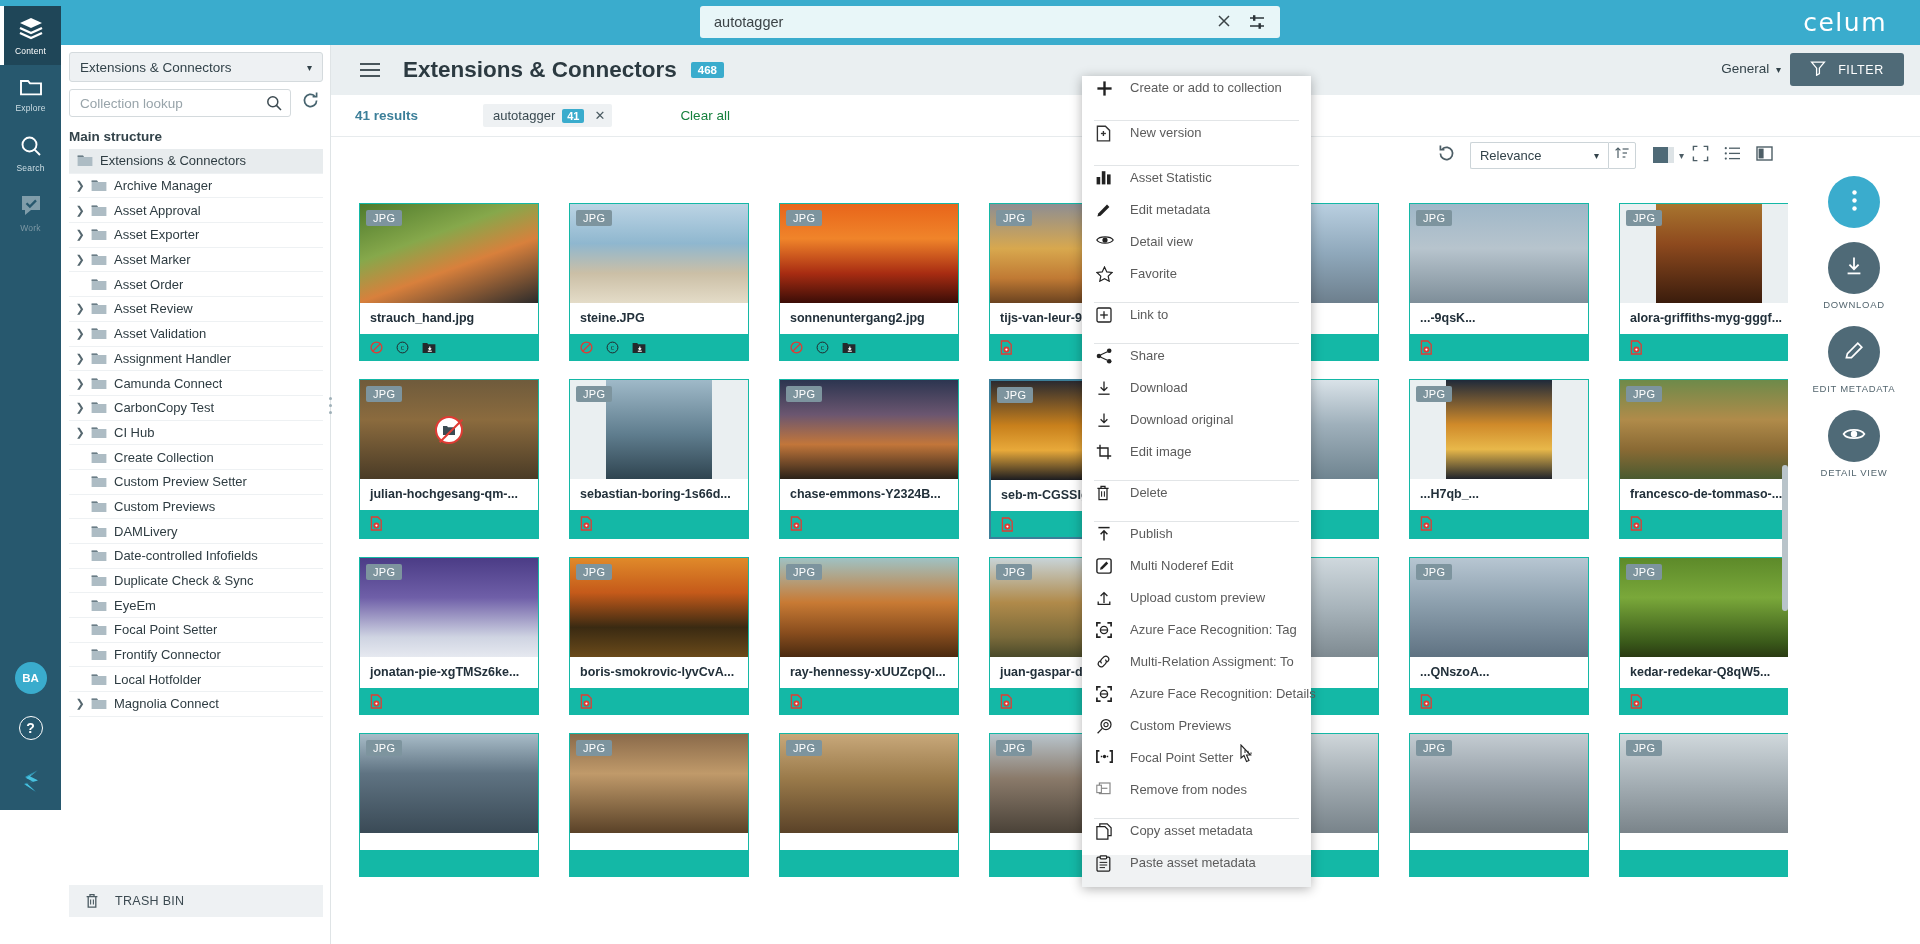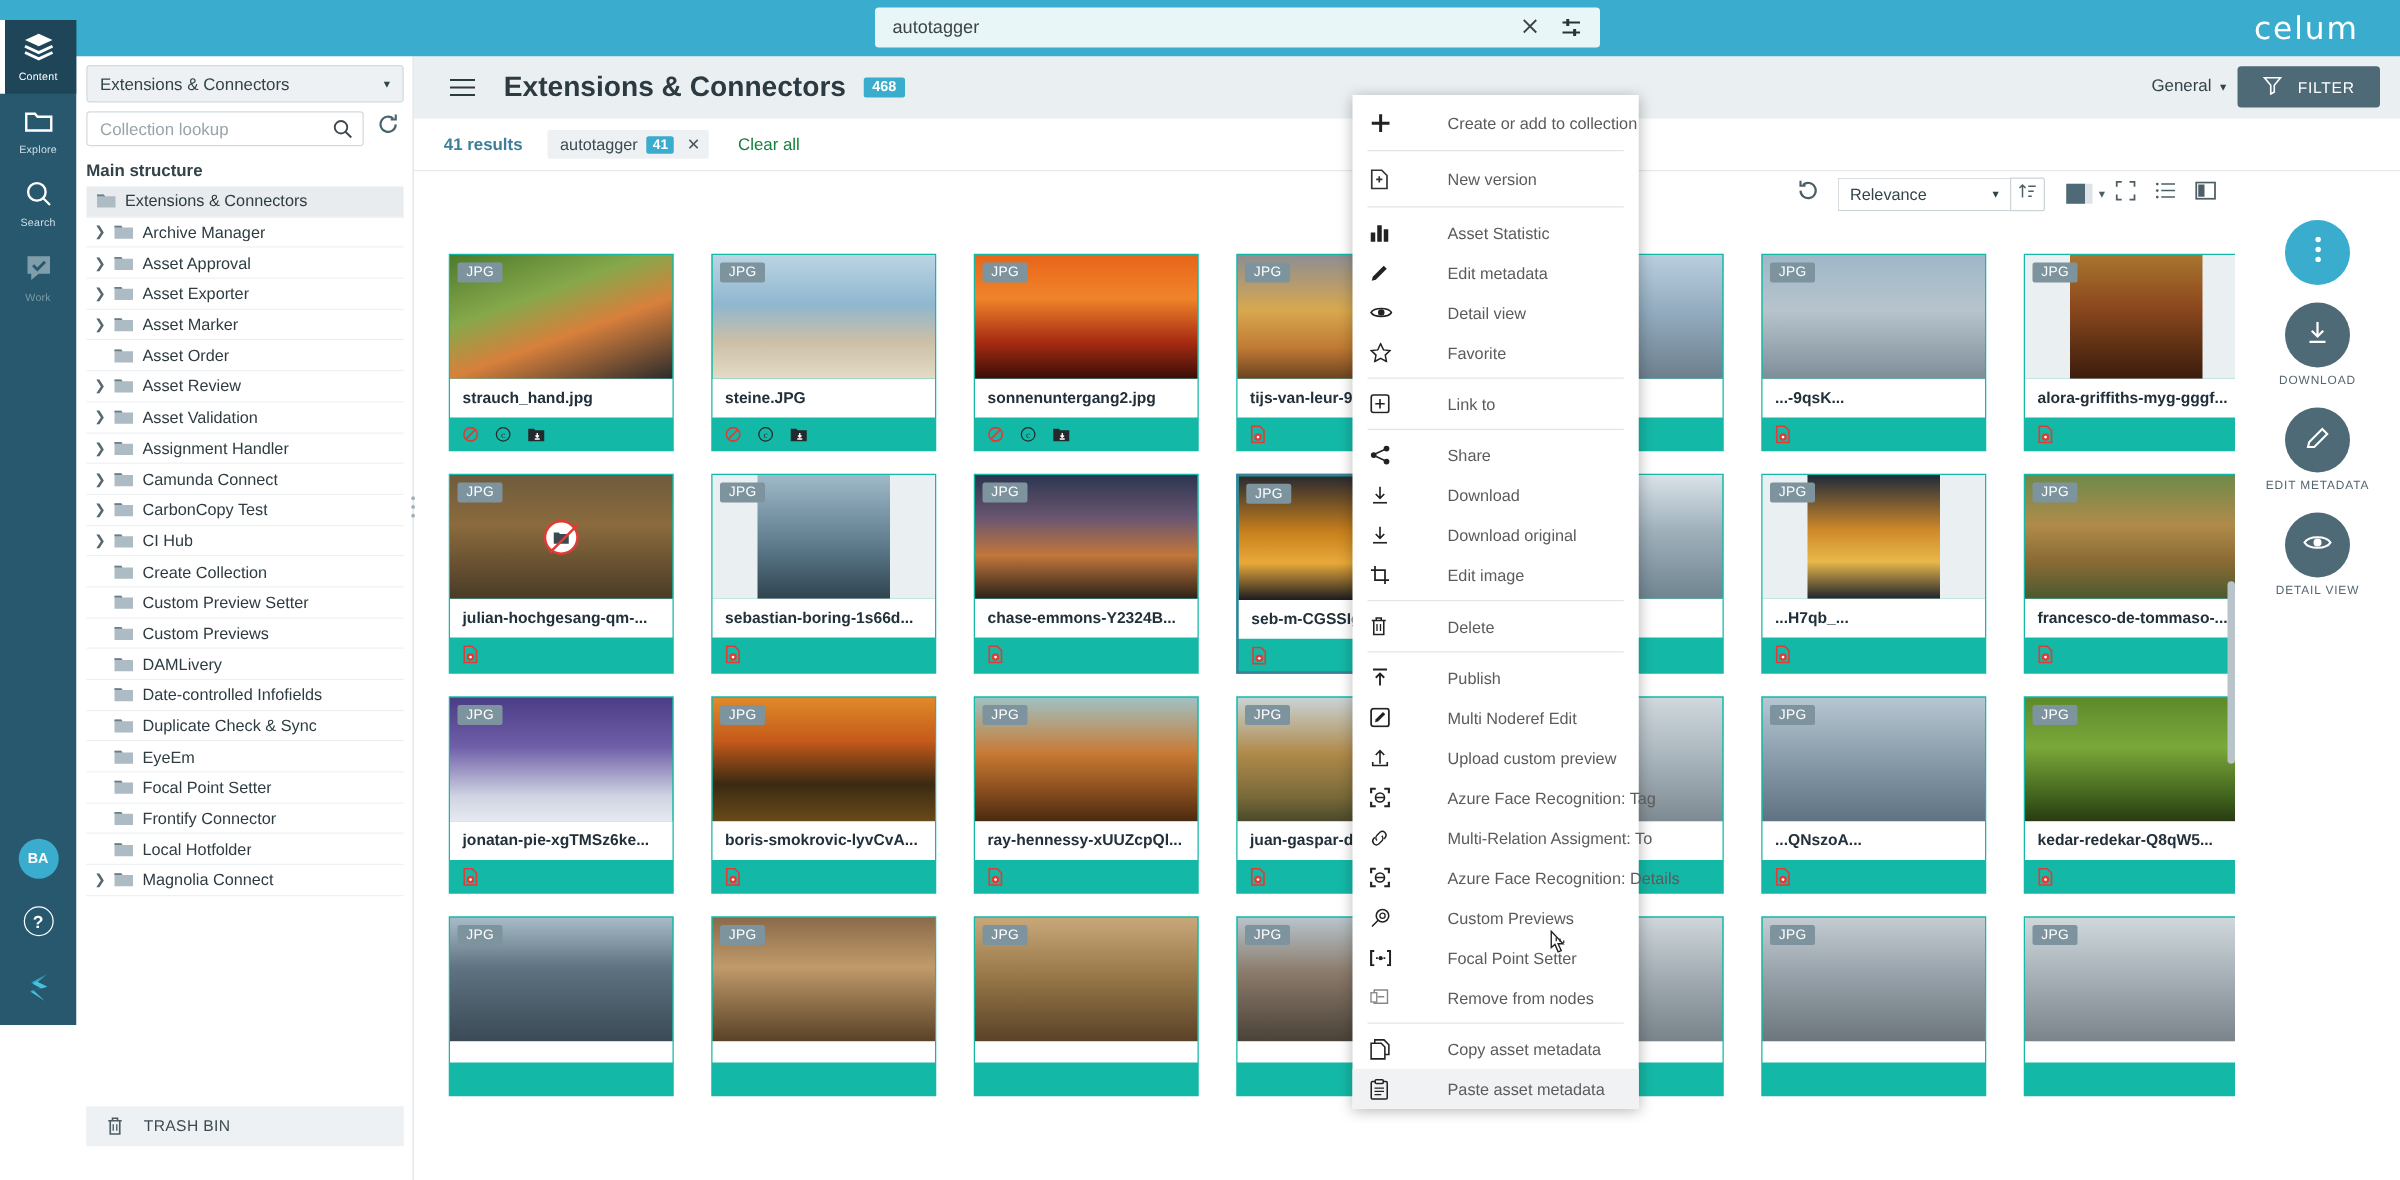--- a/index.html
+++ b/index.html
@@ -32,21 +32,21 @@
   }
   .s-clear, .s-opts {
     position: absolute; top: 7px; width: 18px; height: 18px;
     cursor: pointer; color: #3c4447;
   }
   .s-clear { right: 46px; }
   .s-opts  { right: 14px; }
 
   
   .rail {
-    position: absolute; left: 0; top: 16px; width: 61px; height: 804px;
+    position: absolute; left: 0; top: 6px; width: 61px; height: 804px;
     background: #27586e; z-index: 50;
   }
   .rail-item {
     position: relative; width: 61px; height: 59px;
     display: flex; flex-direction: column; align-items: center;
     justify-content: center; cursor: pointer; color: #ffffff;
   }
   .rail-item.active { background: #1f4658; }
   .rail-item .rlabel {
     font-size: 8.5px; margin-top: 2px; letter-spacing: .2px; color: #cfdfe6;
@@ -160,20 +160,21 @@
     position: absolute; right: 16px; top: 8px; width: 114px; height: 33px;
     background: #4f6a77; color: #ffffff; border-radius: 3px;
     display: flex; align-items: center; justify-content: center; gap: 12px;
     font-size: 12.5px; letter-spacing: .6px; cursor: pointer;
   }
 
   .chipsrow {
     position: absolute; left: 0; top: 50px; width: 1589px; height: 42px;
     background: #ffffff; display: flex; align-items: center;
     border-bottom: 1px solid #e7ebed;
+    gap: 45px;
   }
   .res-count {
     margin-left: 24px; font-size: 13.5px; color: #3c7f99; font-weight: 700;
   }
   .chip {
     margin-left: 20px; height: 23px; background: #eef1f3;
     display: flex; align-items: center; padding: 0 7px 0 10px;
     font-size: 13px; color: #3a4a51; border-radius: 2px; cursor: pointer;
   }
   .chip .chip-n {
@@ -281,22 +282,22 @@
     margin-top: 5px; text-align: center;
   }
 
   
   .ctxmenu {
     position: absolute; left: 1082px; top: 76px; width: 229px;
     background: #ffffff; box-shadow: 0 2px 11px rgba(0,0,0,.30);
     z-index: 200; padding: 4px 0 0 0;
   }
   .ctxitem {
-    display: flex; align-items: center; height: 32px;
-    padding-left: 14px; cursor: pointer; font-size: 13px; color: #5b5b5b; gap: 28px;
+    display: flex; align-items: flex-start; height: 32px;
+    padding-left: 14px; cursor: pointer; font-size: 13px; color: #5b5b5b;
   }
   .ctxitem.hovered { background: #f0f2f3; }
   .ctxitem .cmi {
     width: 26px; display: flex; align-items: center;
     justify-content: flex-start; color: #333333; flex: 0 0 26px;
   }
   .ctxitem .cmlabel { margin-left: 8px; white-space: nowrap; }
   .ctxsep { height: 1px; background: #e2e5e7; margin: 4px 12px; }
   .ctxitem.big { height: 36px; }
   .cursor-hand {

